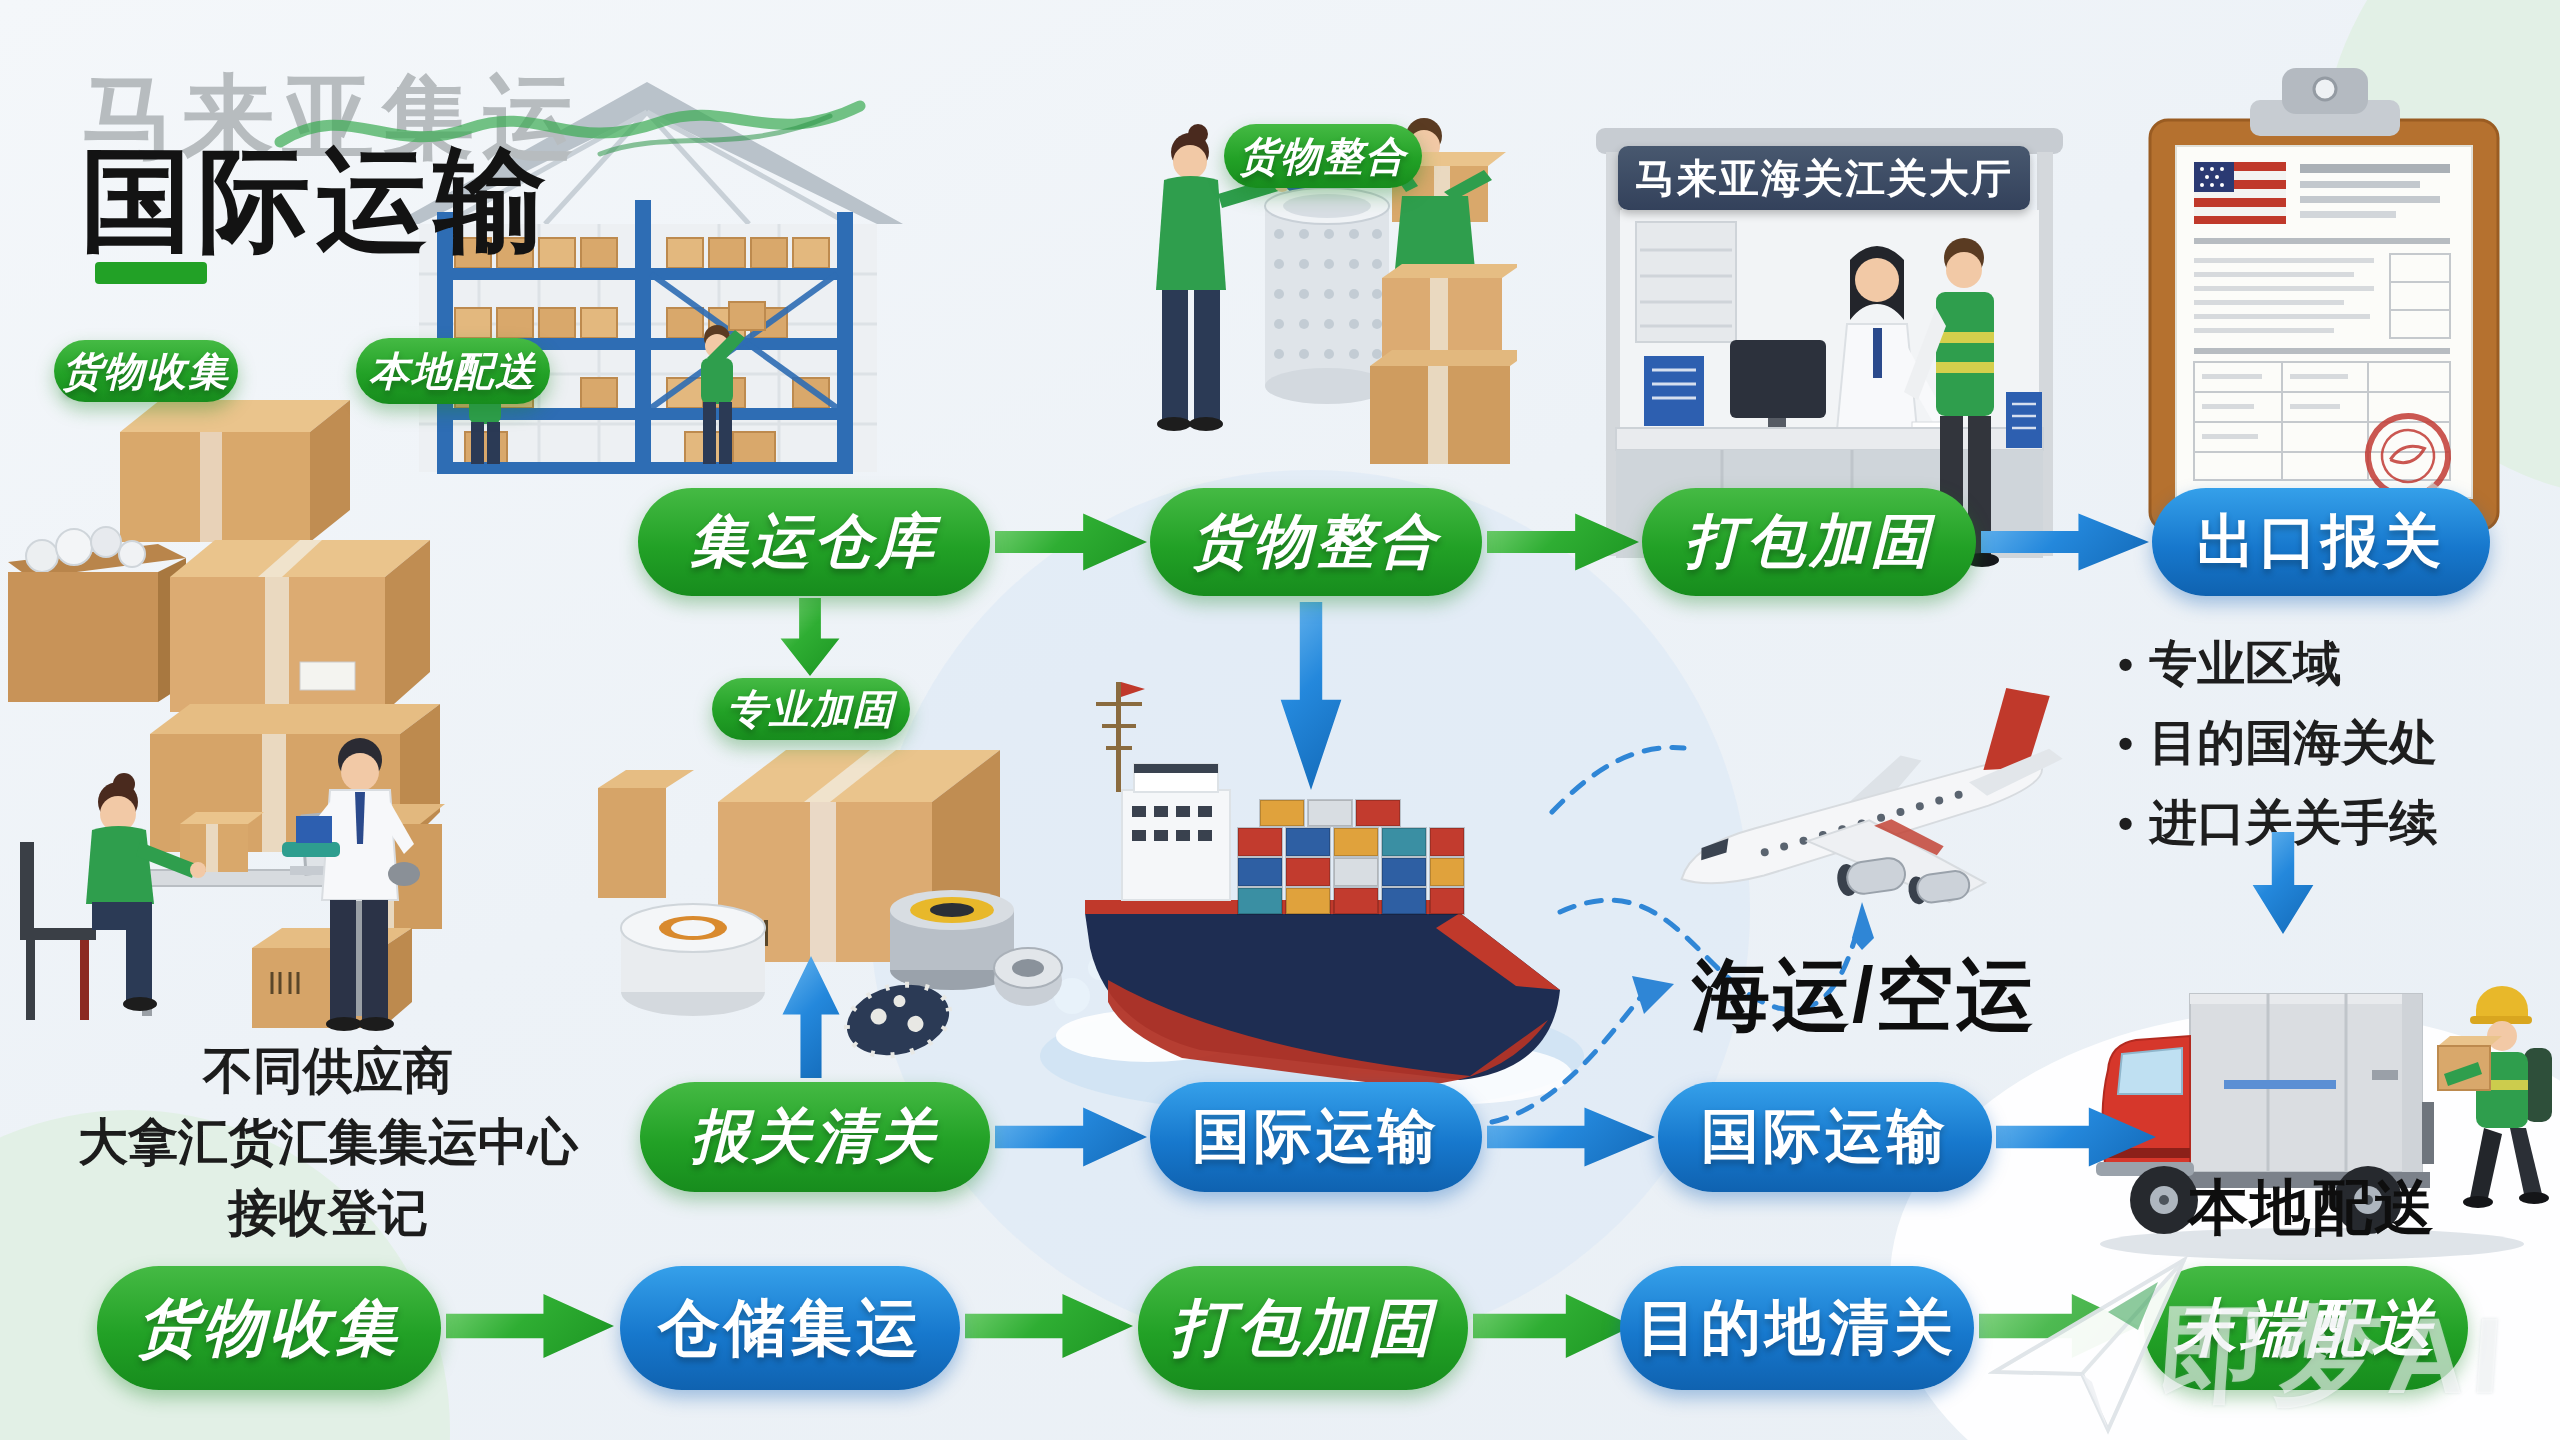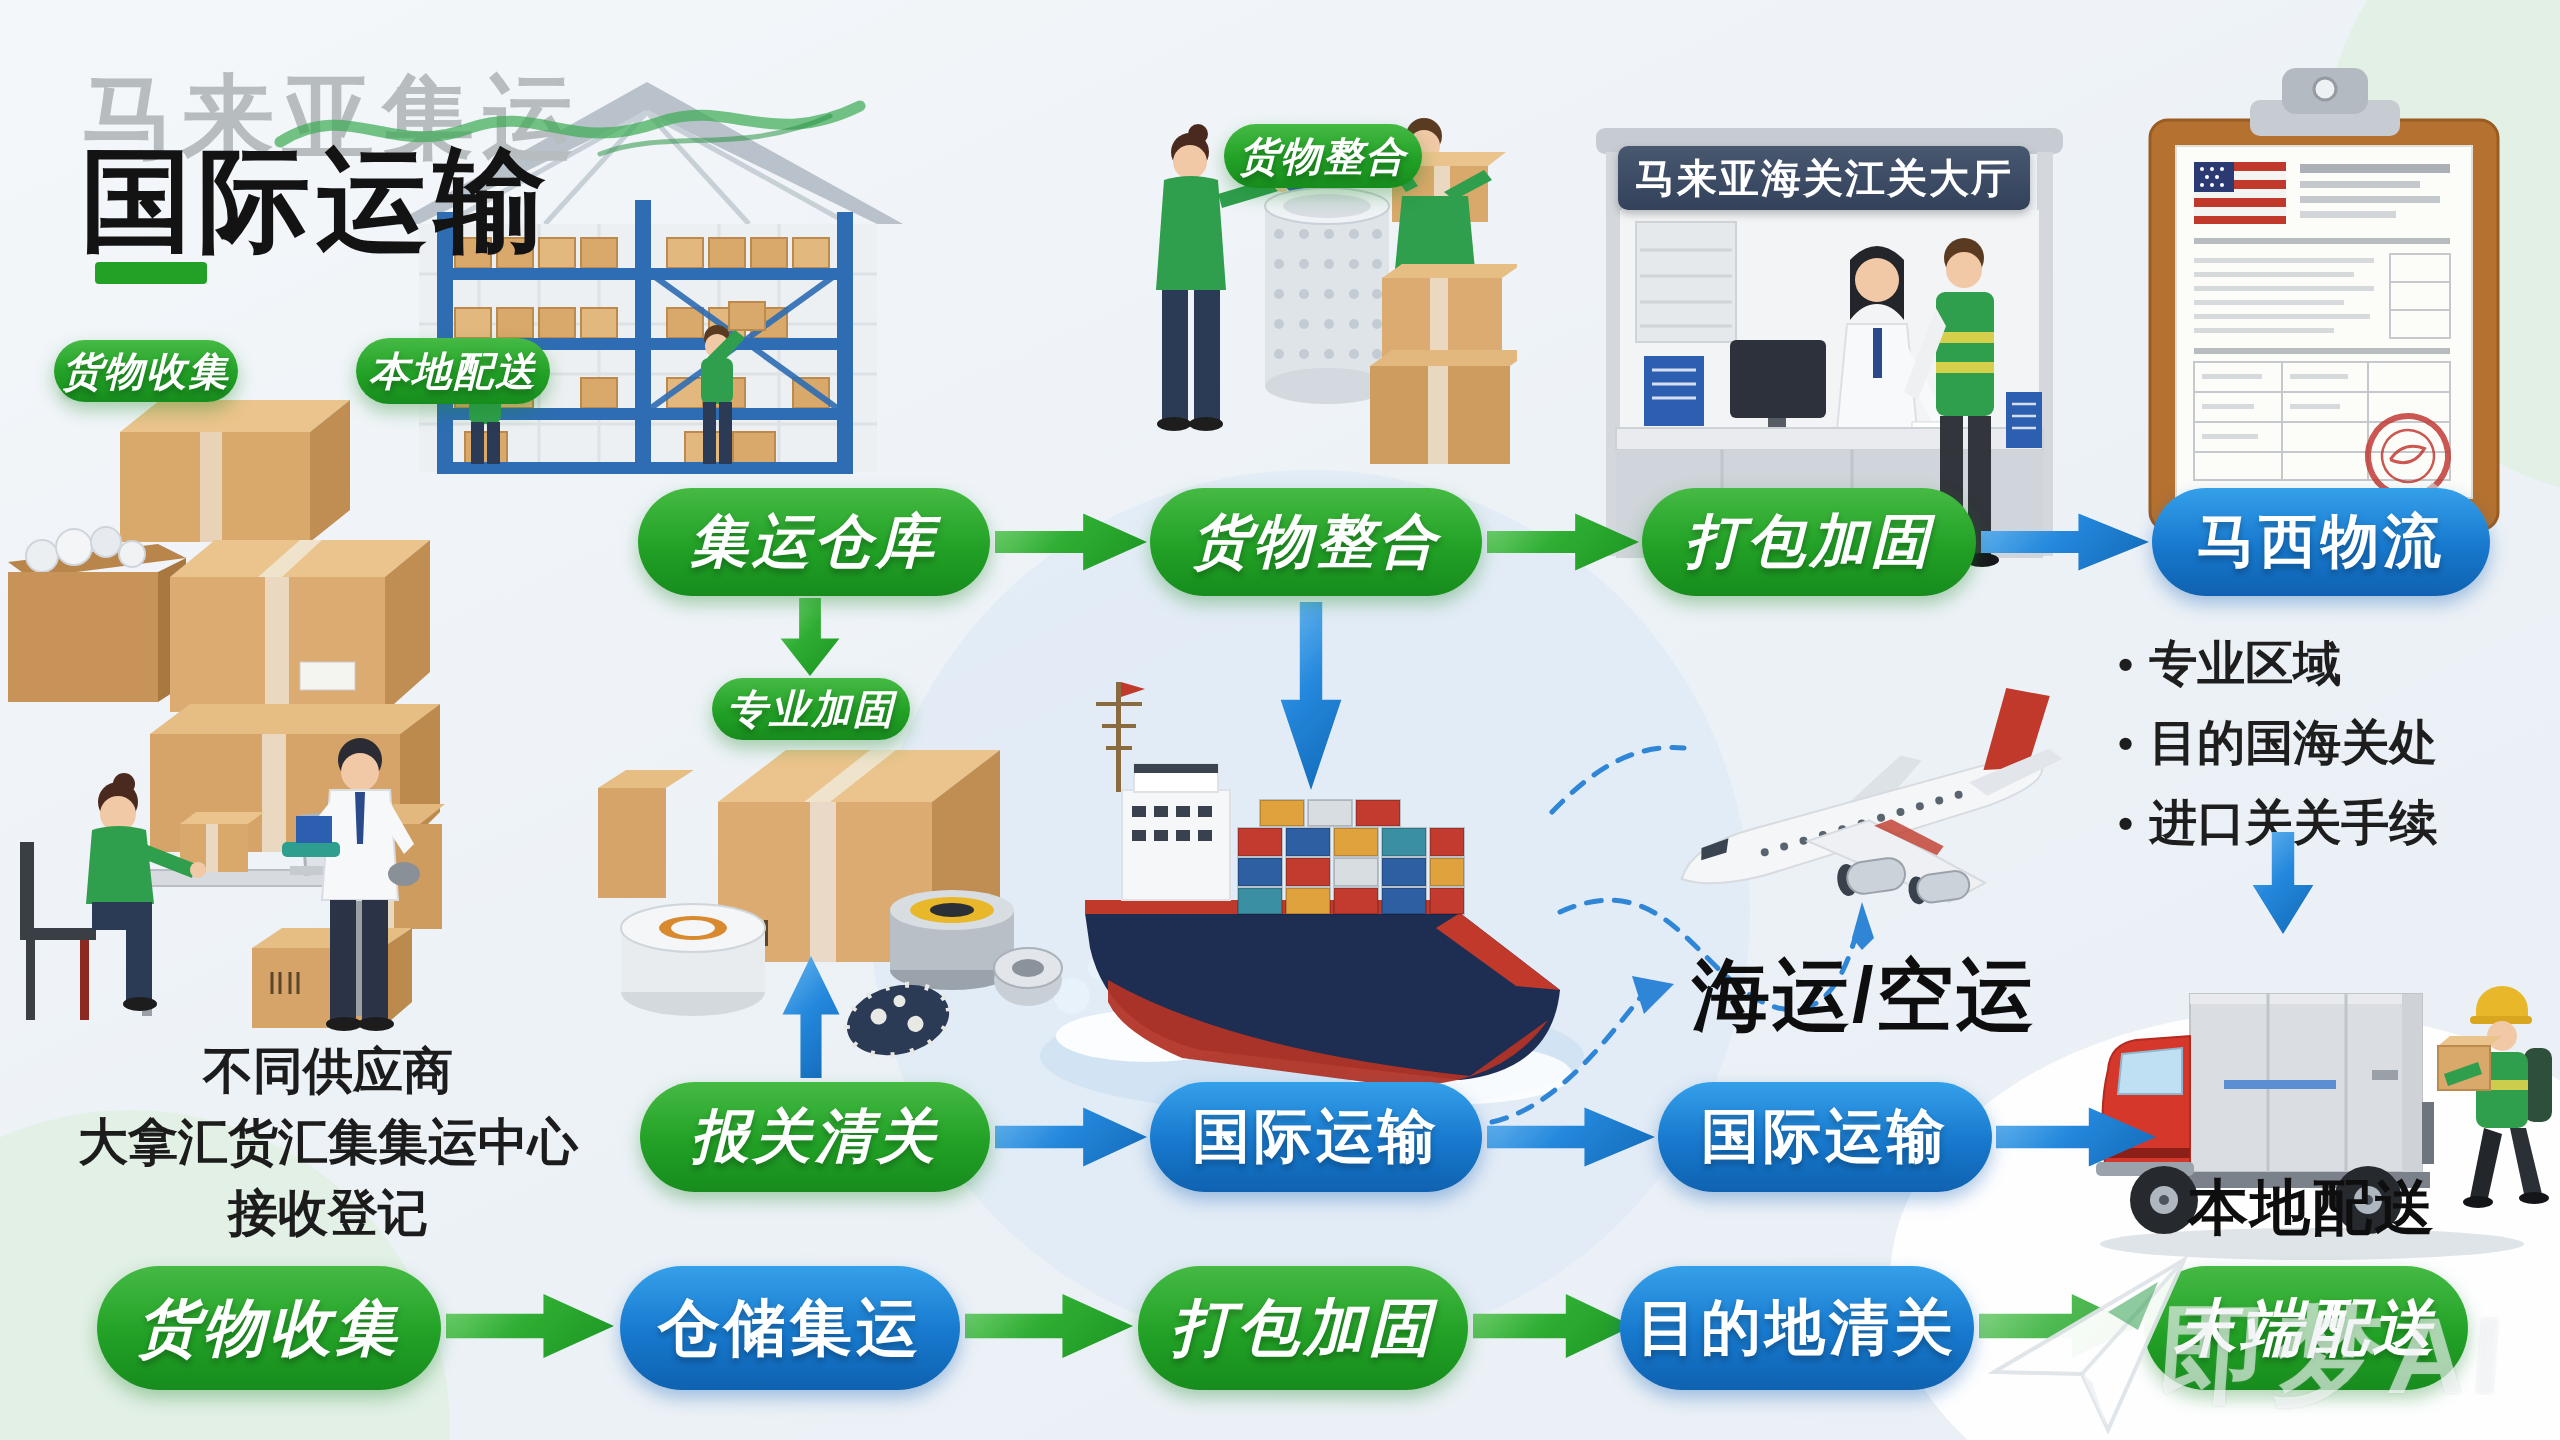--- a/index.html
+++ b/index.html
@@ -552,21 +552,21 @@
     <polygon points="1852,938 1862,902 1874,938 1862,950" fill="#2f86d6"></polygon>
     <polygon points="1632,976 1674,984 1644,1014" fill="#2f86d6"></polygon>
   </svg>
 
   <div class="pill g" style="left:638px;top:488px;width:352px;height:108px;font-size:58px;">集运仓库</div>
   <div class="arrow right ag" style="left:995px;top:508px;width:152px;height:68px;"></div>
   <div class="pill g" style="left:1150px;top:488px;width:332px;height:108px;font-size:58px;">货物整合</div>
   <div class="arrow right ag" style="left:1487px;top:508px;width:152px;height:68px;"></div>
   <div class="pill g" style="left:1642px;top:488px;width:334px;height:108px;font-size:58px;">打包加固</div>
   <div class="arrow right ab" style="left:1981px;top:508px;width:168px;height:68px;"></div>
-  <div class="pill b" style="left:2152px;top:488px;width:338px;height:108px;font-size:58px;">马西物流</div>
+  <div class="pill b" style="left:2152px;top:488px;width:338px;height:108px;font-size:58px;">出口报关</div>
 
   <div class="arrow down ag" style="left:778px;top:598px;width:64px;height:78px;"></div>
   <div class="arrow down ab" style="left:1278px;top:602px;width:66px;height:188px;"></div>
 
   <div class="bigblack" style="left:1692px;top:944px;font-size:78px;letter-spacing:2px;">海运/空运</div>
 
   <div class="bullets" style="left:2118px;top:632px;">
     <div class="bl" style="font-size:48px;margin-bottom:15px;">
         <span>专业区域</span>
       </div>

